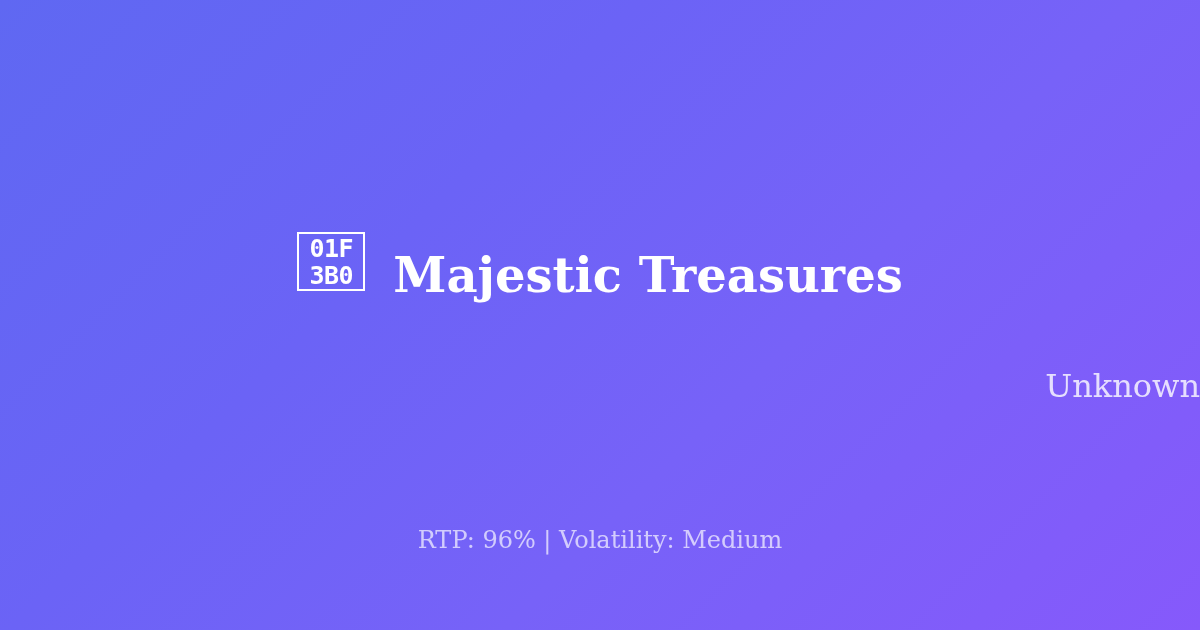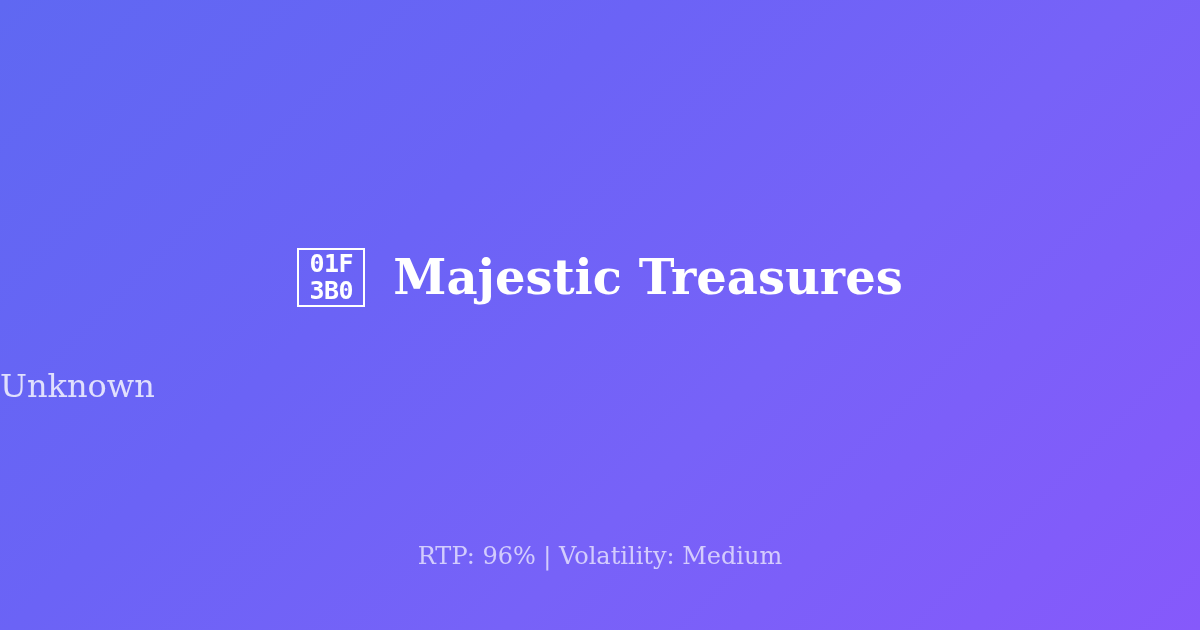--- a/index.html
+++ b/index.html
@@ -29,21 +29,21 @@
 
   
   .title-row {
     position: absolute;
     left: 0;
     right: 0;
     top: 232px;
     height: 90px;
     display: flex;
     flex-direction: row;
-    align-items: center;
+    align-items: flex-start;
     justify-content: center;
     gap: 28px;
   }
 
   .tofu-icon {
     box-sizing: border-box;
     width: 68px;
     height: 59px;
     border: 2px solid #ffffff;
     display: flex;
@@ -75,21 +75,21 @@
     letter-spacing: 0px;
     margin: 0;
   }
 
   
   .provider {
     position: absolute;
     left: 0;
     right: 0;
     top: 364px;
-    text-align: left;
+    text-align: right;
     font-family: "DejaVu Serif", "Liberation Serif", serif;
     font-weight: normal;
     font-size: 32px;
     line-height: 44px;
     color: rgba(255, 255, 255, 0.80);
     white-space: nowrap;
     margin: 0;
   }
 
   
@@ -98,21 +98,21 @@
     left: 0;
     right: 0;
     top: 523px;
     text-align: center;
     font-family: "DejaVu Serif", "Liberation Serif", serif;
     font-weight: normal;
     font-size: 24px;
     line-height: 34px;
     color: rgba(255, 255, 255, 0.68);
     white-space: nowrap;
-    margin: 16px;
+    margin: 0;
   }
 </style>
 </head>
 <body>
 
 <div class="og-card">
 
   <div class="title-row">
 
     <span class="tofu-icon" title="U+1F3B0">

